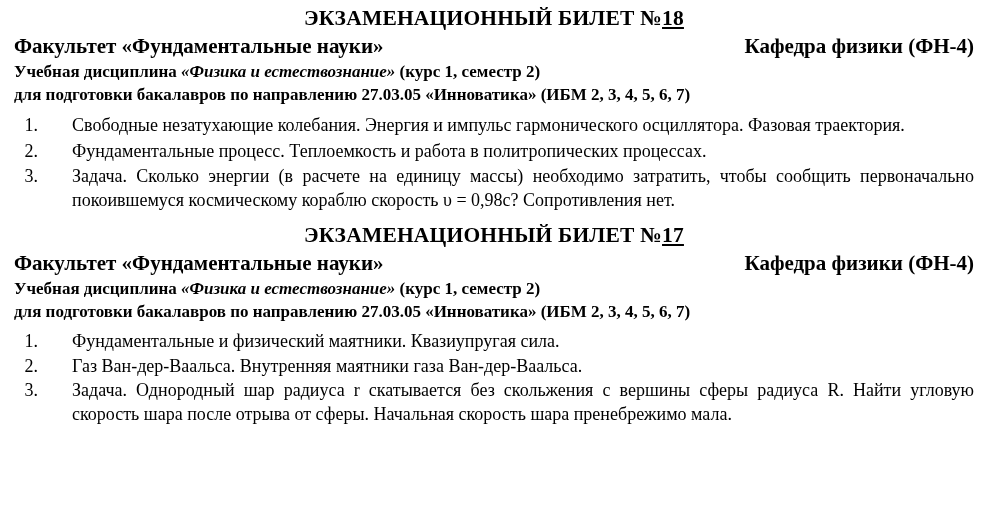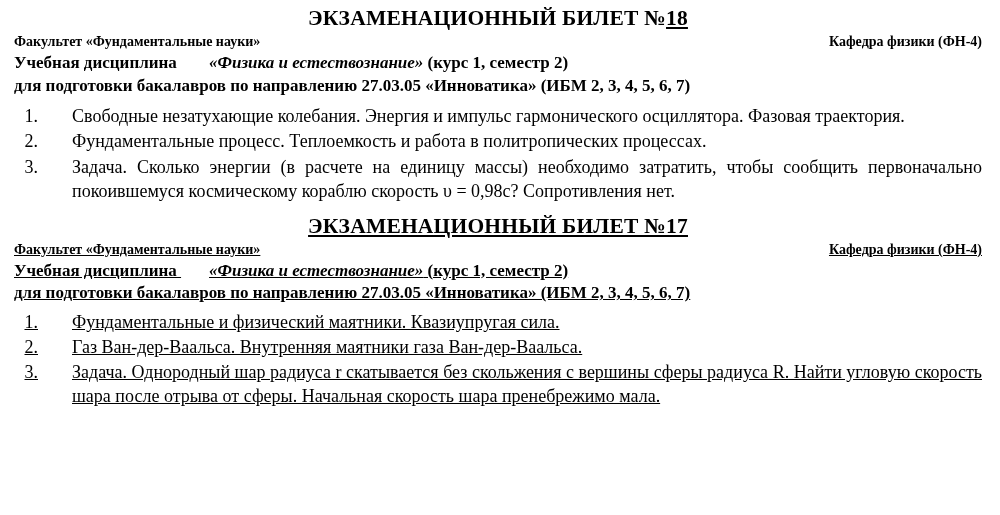--- a/index.html
+++ b/index.html
@@ -11,21 +11,21 @@
     width: 1000px;
     height: 515px;
     font-family: "Liberation Serif", serif;
     color: #000000;
     overflow: hidden;
   }
   .page {
     width: 1000px;
     height: 422px;
     box-sizing: border-box;
-    padding: 6px 18px 0 14px;
+    padding: 6px 26px 0 14px;
     position: relative;
   }
   .ticket {
     width: 100%;
   }
   .ticket-title {
     text-align: center;
     font-weight: bold;
     font-size: 21.5px;
     letter-spacing: 0.2px;
@@ -34,36 +34,35 @@
     line-height: 1.18;
   }
   .ticket-title .num {
     text-decoration: underline;
   }
   .hdr-row {
     display: flex;
     justify-content: space-between;
     align-items: baseline;
     font-weight: bold;
-    font-size: 14px;
+    font-size: 21px;
     line-height: 1.32;
     margin-top: 2px;
   }
   .hdr-left, .hdr-right {
     white-space: nowrap;
   }
   .hdr-line {
     font-weight: bold;
     font-size: 17px;
     line-height: 1.35;
     white-space: nowrap;
   }
   .hdr-line i {
     font-style: italic;
-    margin-left: 28px;
   }
   .items {
     list-style: none;
     margin: 0;
     padding: 0;
     margin-top: 7px;
   }
   .item {
     display: flex;
     align-items: flex-start;
@@ -78,21 +77,20 @@
     padding-right: 10px;
     box-sizing: border-box;
   }
   .item-text {
     flex: 1;
     text-align: justify;
     margin-left: 24px;
   }
   .ticket2 {
     margin-top: 10px;
-    text-decoration: underline;
   }
   .ticket2 .items {
     margin-top: 6px;
   }
   .ticket2 .item {
     margin-bottom: 1px;
   }
   .justify-block {
     text-align: justify;
     text-align-last: left;

